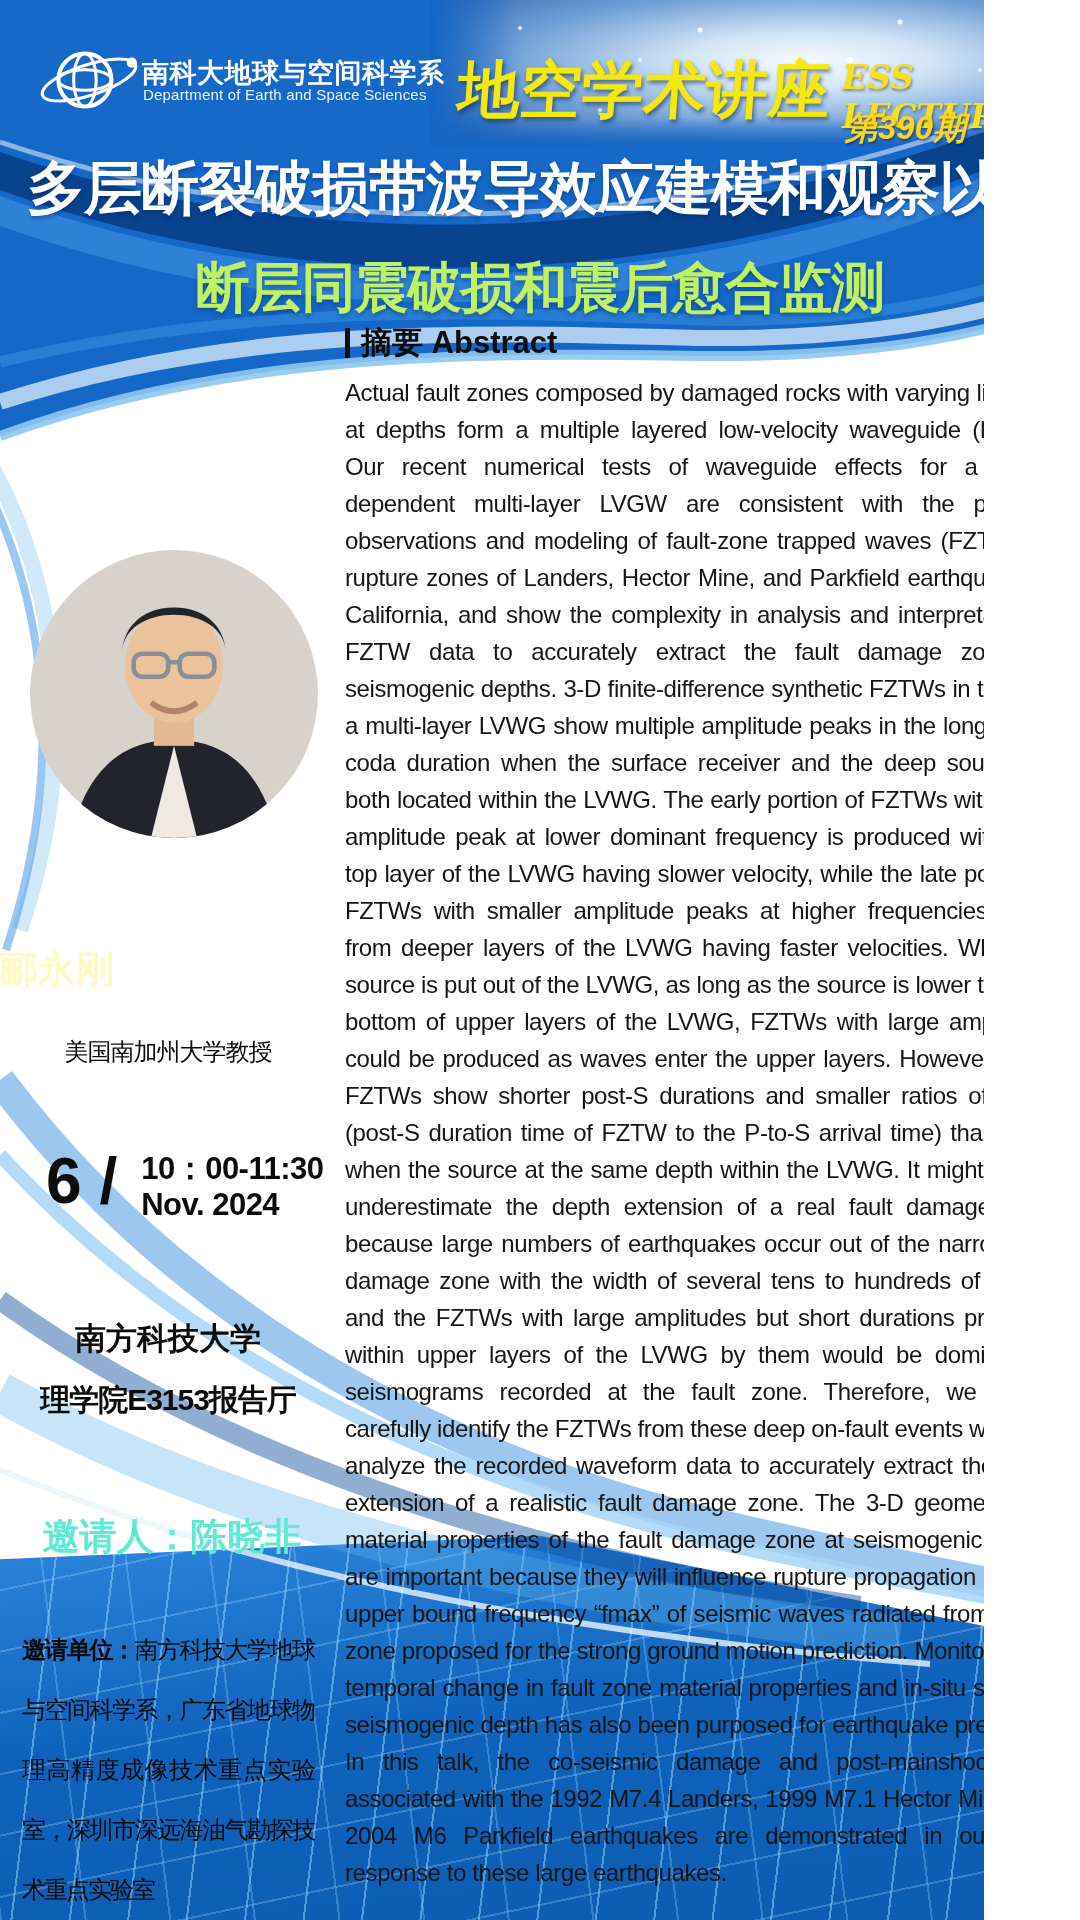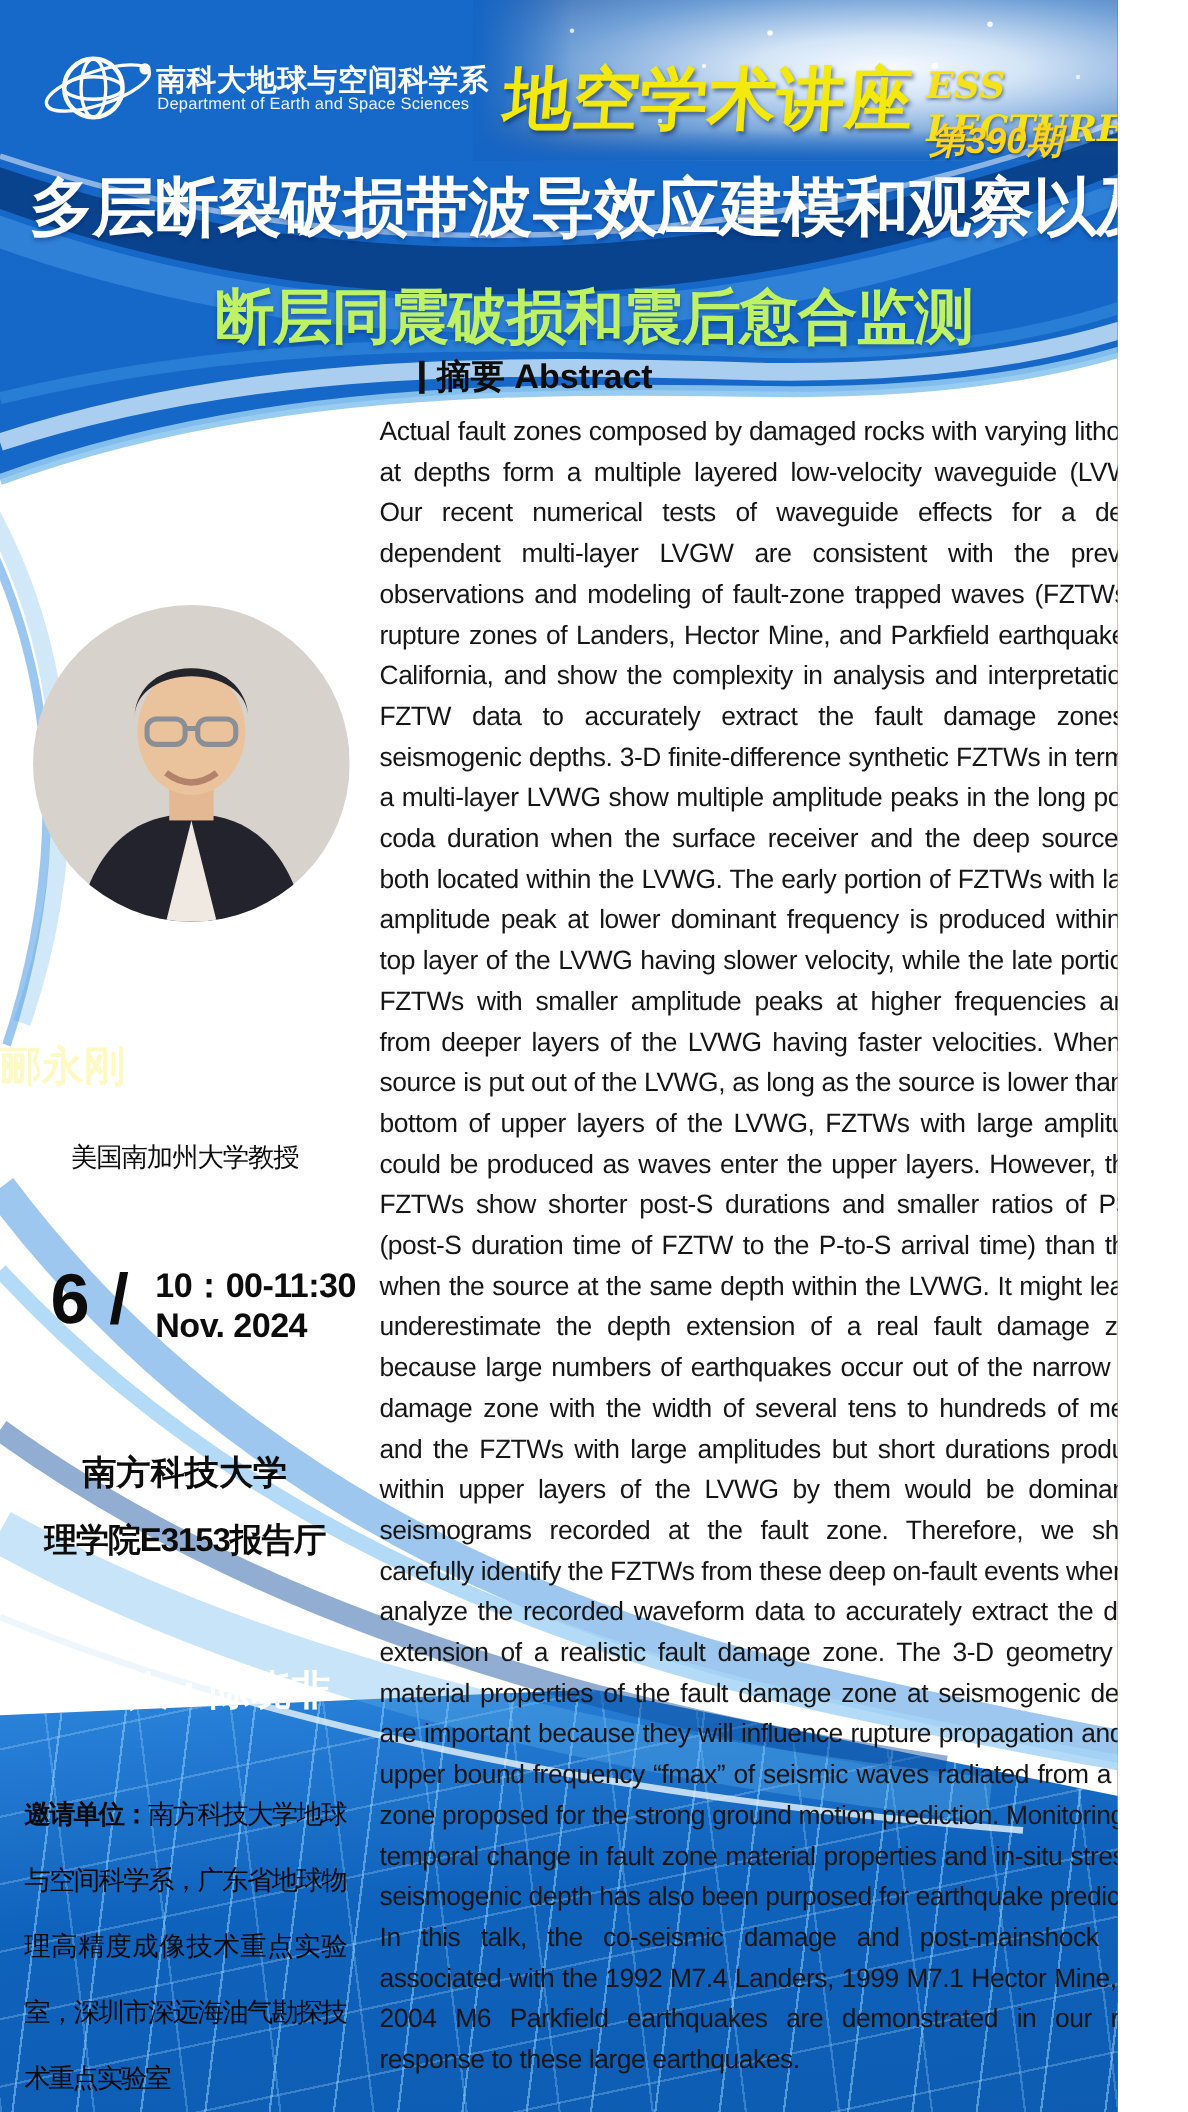--- a/index.html
+++ b/index.html
@@ -1,17 +1,17 @@
 <!DOCTYPE html>
 <html><head>
 <meta charset="utf-8">
 <style>
   html,body{margin:0;padding:0;}
   body{width:1080px;height:1920px;overflow:hidden;font-family:"Liberation Sans",sans-serif;}
-  .page{position:relative;width:984px;height:1920px;overflow:hidden;background:#1465c5;padding-left:32px;}
+  .page{position:relative;width:984px;height:1920px;overflow:hidden;background:#1465c5;}
   .bg-svg{position:absolute;left:0;top:0;width:1080px;height:1920px;}
   
   .grid{position:absolute;left:0;top:1528px;width:1080px;height:392px;
     clip-path:polygon(0 8%,50% 2%,100% 30%,100% 100%,0 100%);
     background:
       repeating-linear-gradient(97deg, rgba(150,216,255,.50) 0 2px, rgba(150,216,255,0) 2px 58px),
       repeating-linear-gradient(83deg, rgba(140,205,255,.32) 0 2px, rgba(0,0,0,0) 2px 84px),
       repeating-linear-gradient(168deg, rgba(185,228,255,.26) 0 2px, rgba(0,0,0,0) 2px 60px),
       linear-gradient(175deg,#2e86dd 0%,#0f62bb 48%,#0d5cb2 100%);}
   .streak-svg{position:absolute;left:0;top:0;width:1080px;height:1920px;}
@@ -37,28 +37,28 @@
   .photo{position:absolute;left:30px;top:550px;width:288px;height:288px;border-radius:50%;overflow:hidden;}
   .photo svg{display:block;width:100%;height:100%;}
   .name{position:absolute;left:0;top:944px;width:336px;text-align:left;font-size:38px;font-weight:bold;color:#fef9c3;font-family:Liberation Mono, monospace;}
   .affil{position:absolute;left:0;top:1036px;width:336px;text-align:center;font-size:24px;color:#0c0c0c;letter-spacing:-1px;}
   .when{position:absolute;left:46px;top:1146px;display:flex;color:#0c0c0c;}
   .when .day{font-size:64px;font-weight:bold;line-height:70px;}
   .when .tcol{margin-left:24px;margin-top:5px;}
   .when .tcol div{font-size:31px;font-weight:bold;line-height:36px;letter-spacing:-.5px;}
   .venue1{position:absolute;left:0;top:1318px;width:336px;text-align:center;font-size:31px;font-weight:bold;color:#0c0c0c;}
   .venue2{position:absolute;left:0;top:1380px;width:336px;text-align:center;font-size:30px;font-weight:bold;color:#0c0c0c;letter-spacing:-1px;}
-  .host{position:absolute;left:0;top:1512px;width:344px;text-align:center;font-size:37px;font-weight:bold;color:#ffffff;}
+  .host{position:absolute;left:0;top:1512px;width:344px;text-align:center;font-size:37px;font-weight:bold;color:#5eead4;}
   .orgs{position:absolute;left:22px;top:1620px;width:292px;font-size:24px;line-height:60px;letter-spacing:-2px;
      color:#0a0a0a;text-align:justify;margin:0;}
   .orgs .b{font-weight:bold;}
 
   
   .right{position:absolute;left:345px;top:322px;width:716px;}
-  .sec-h{display:flex;align-items:center;gap:11px;font-size:31px;font-weight:bold;color:#0d0d0d;margin-left:36px;}
+  .sec-h{display:flex;align-items:center;gap:11px;font-size:31px;font-weight:bold;color:#0d0d0d;}
   .bar{display:inline-block;width:5px;height:30px;background:#111;}
   .abs-body{margin:10px 0 0 0;font-size:24px;line-height:37px;color:#161616;text-align:justify;letter-spacing:-.4px;}
   .intro-h{margin-top:26px;}
 </style>
 </head>
 <body>
 
 <div class="page">
 
   <svg class="bg-svg" viewBox="0 0 1080 1920" preserveAspectRatio="none">

